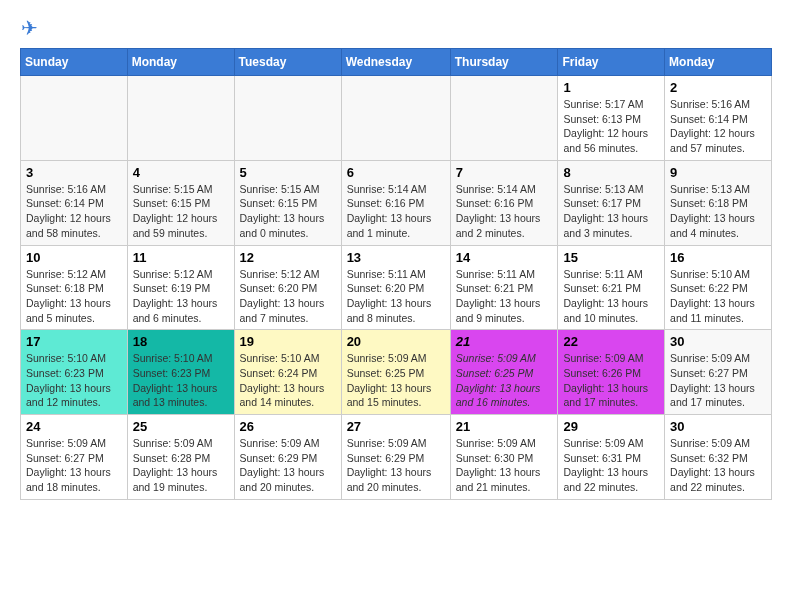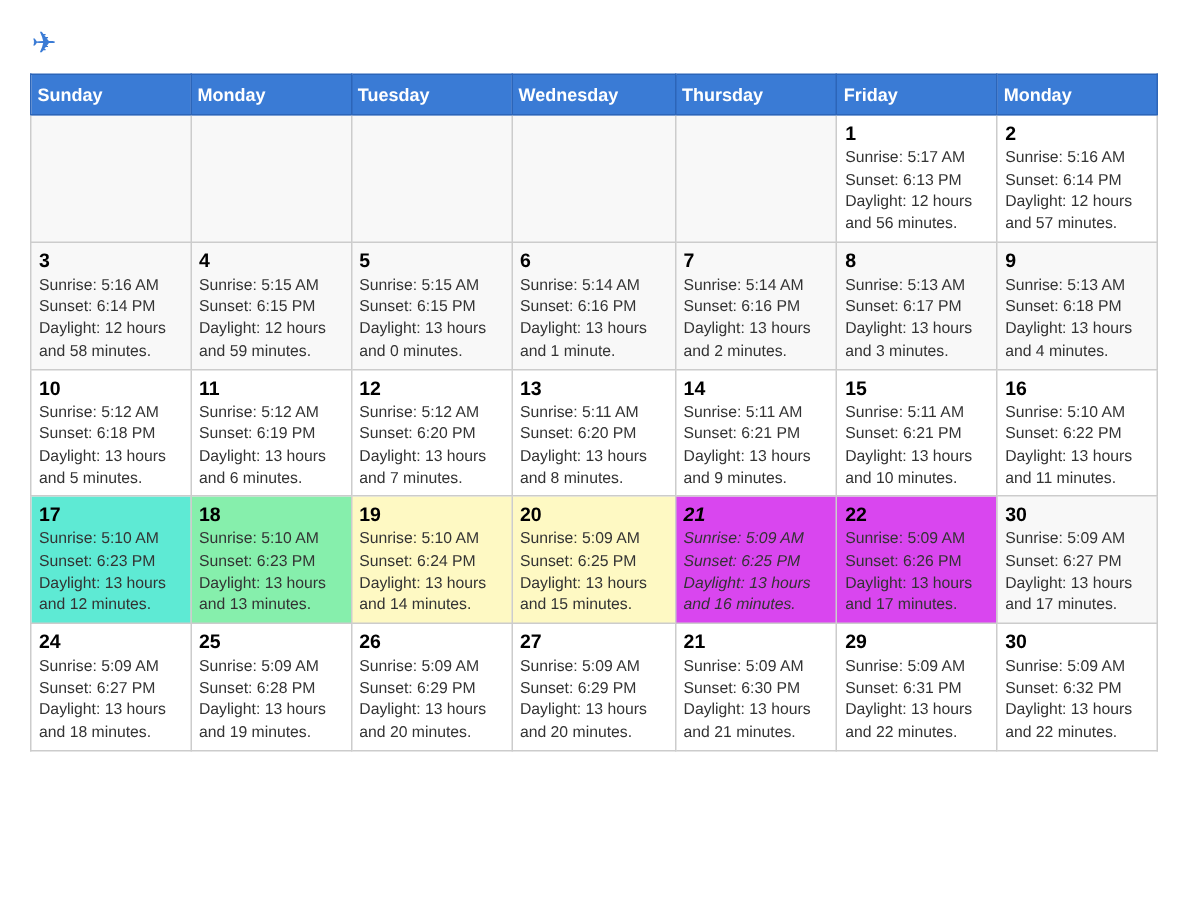--- a/index.html
+++ b/index.html
@@ -249,21 +249,21 @@
         </td>
       </tr>
       <tr>
         <td style="background: #5eead4;">
           <span class="day-number">17</span>
           <div class="day-info" style="white-space: pre-line;">Sunrise: 5:10 AM
 Sunset: 6:23 PM
 Daylight: 13 hours
 and 12 minutes.</div>
         </td>
-        <td style="background: #86efac;">
+        <td style="background: #14b8a6;">
           <span class="day-number">18</span>
           <div class="day-info" style="white-space: pre-line;">Sunrise: 5:10 AM
 Sunset: 6:23 PM
 Daylight: 13 hours
 and 13 minutes.</div>
         </td>
         <td style="background: #fef9c3;">
           <span class="day-number">19</span>
           <div class="day-info" style="white-space: pre-line;">Sunrise: 5:10 AM
 Sunset: 6:24 PM

